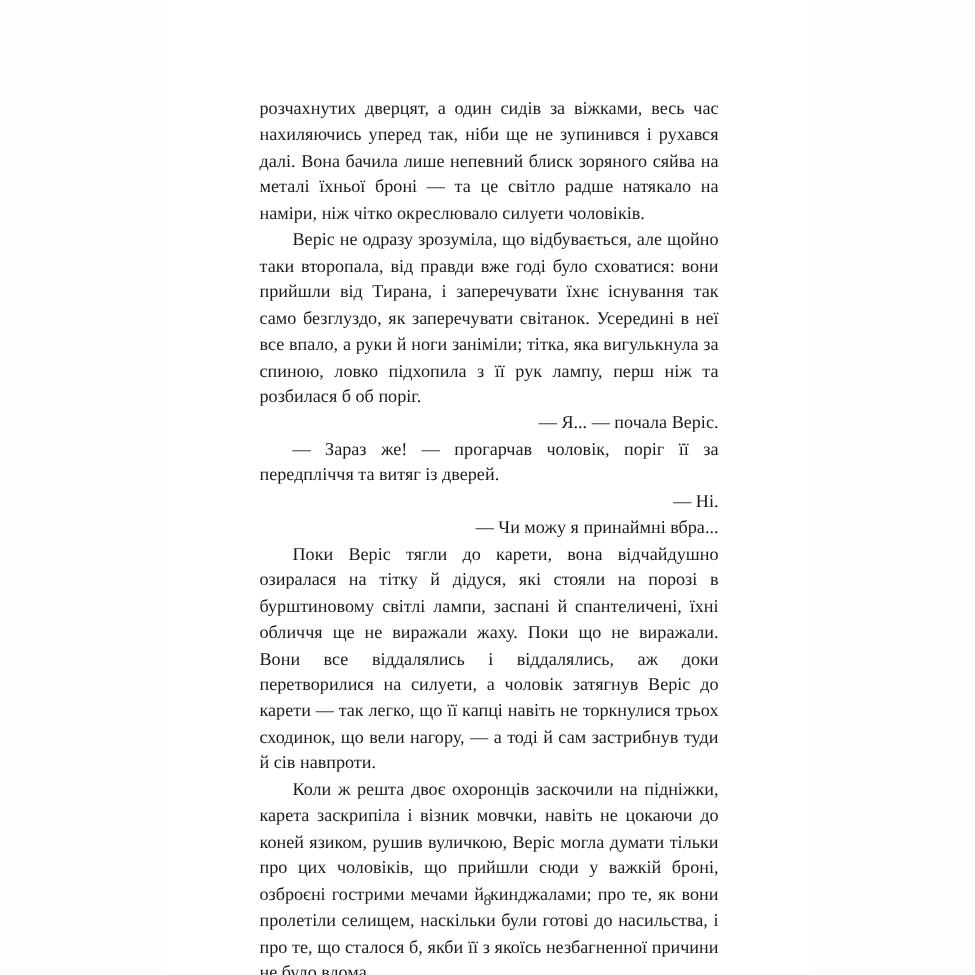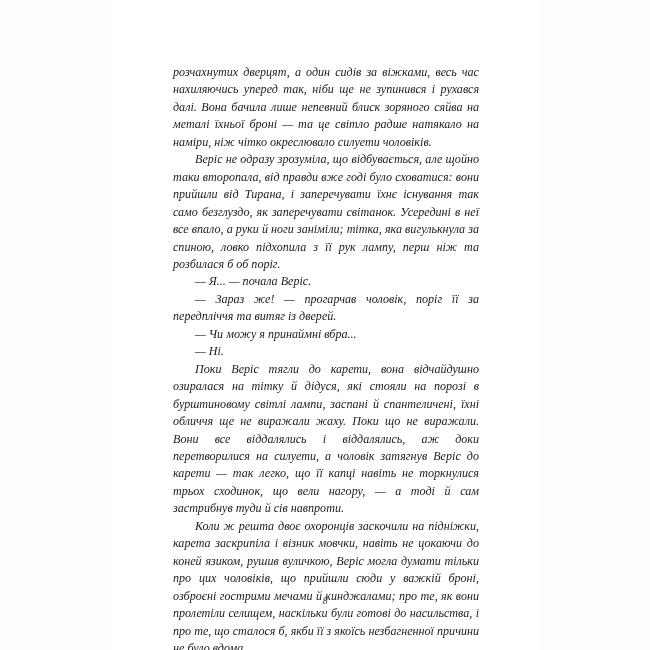--- a/index.html
+++ b/index.html
@@ -14,21 +14,20 @@
     font-family: "Liberation Serif", "DejaVu Serif", serif;
     overflow: hidden;
   }
 
   .page {
     position: relative;
     width: 650px;
     height: 650px;
     background: #ffffff;
     box-sizing: border-box;
-    font-style: italic;
   }
 
   
   .page-edge-left,
   .page-edge-right {
     position: absolute;
     top: 0;
     width: 110px;
     height: 650px;
     background: #fdfdfe;
@@ -57,21 +56,21 @@
   }
 
   
   .text-block p.cont {
     text-indent: 0;
   }
 
   
   .text-block p.dialogue {
     text-indent: 22px;
-    text-align: left;
+    text-align: right;
   }
 
   .text-block p.dialogue-wrap {
     text-indent: 22px;
   }
 
   .folio {
     position: absolute;
     left: 0;
     top: 594px;
@@ -89,21 +88,21 @@
 <div class="page">
 
   <div class="page-edge-left"></div>
   <div class="page-edge-right"></div>
 
   <div class="text-block">
     <p class="cont">розчахнутих дверцят, а один сидів за віжками, весь час нахиляючись уперед так, ніби ще не зупинився і рухався далі. Вона бачила лише непевний блиск зоряного сяйва на металі їхньої броні — та це світло радше натякало на наміри, ніж чітко окреслювало силуети чоловіків.</p>
     <p>Веріс не одразу зрозуміла, що відбувається, але щойно таки второпала, від правди вже годі було сховатися: вони прийшли від Тирана, і заперечувати їхнє існування так само безглуздо, як заперечувати світанок. Усередині в неї все впало, а руки й ноги заніміли; тітка, яка вигулькнула за спиною, ловко підхопила з її рук лампу, перш ніж та розбилася б об поріг.</p>
     <p class="dialogue">— Я... — почала Веріс.</p>
     <p class="dialogue-wrap">— Зараз же! — прогарчав чоловік, поріг її за передпліччя та витяг із дверей.</p>
+    <p class="dialogue">— Ні.</p>
     <p class="dialogue">— Чи можу я принаймні вбра...</p>
-    <p class="dialogue">— Ні.</p>
     <p>Поки Веріс тягли до карети, вона відчайдушно озиралася на тітку й дідуся, які стояли на порозі в бурштиновому світлі лампи, заспані й спантеличені, їхні обличчя ще не виражали жаху. Поки що не виражали. Вони все віддалялись і віддалялись, аж доки перетворилися на силуети, а чоловік затягнув Веріс до карети — так легко, що її капці навіть не торкнулися трьох сходинок, що вели нагору, — а тоді й сам застрибнув туди й сів навпроти.</p>
     <p>Коли ж решта двоє охоронців заскочили на підніжки, карета заскрипіла і візник мовчки, навіть не цокаючи до коней язиком, рушив вуличкою, Веріс могла думати тільки про цих чоловіків, що прийшли сюди у важкій броні, озброєні гострими мечами й кинджалами; про те, як вони пролетіли селищем, наскільки були готові до насильства, і про те, що сталося б, якби її з якоїсь незбагненної причини не було вдома.</p>
   </div>
 
   <div class="folio">8</div>
 
 </div>
 
 </body></html>

